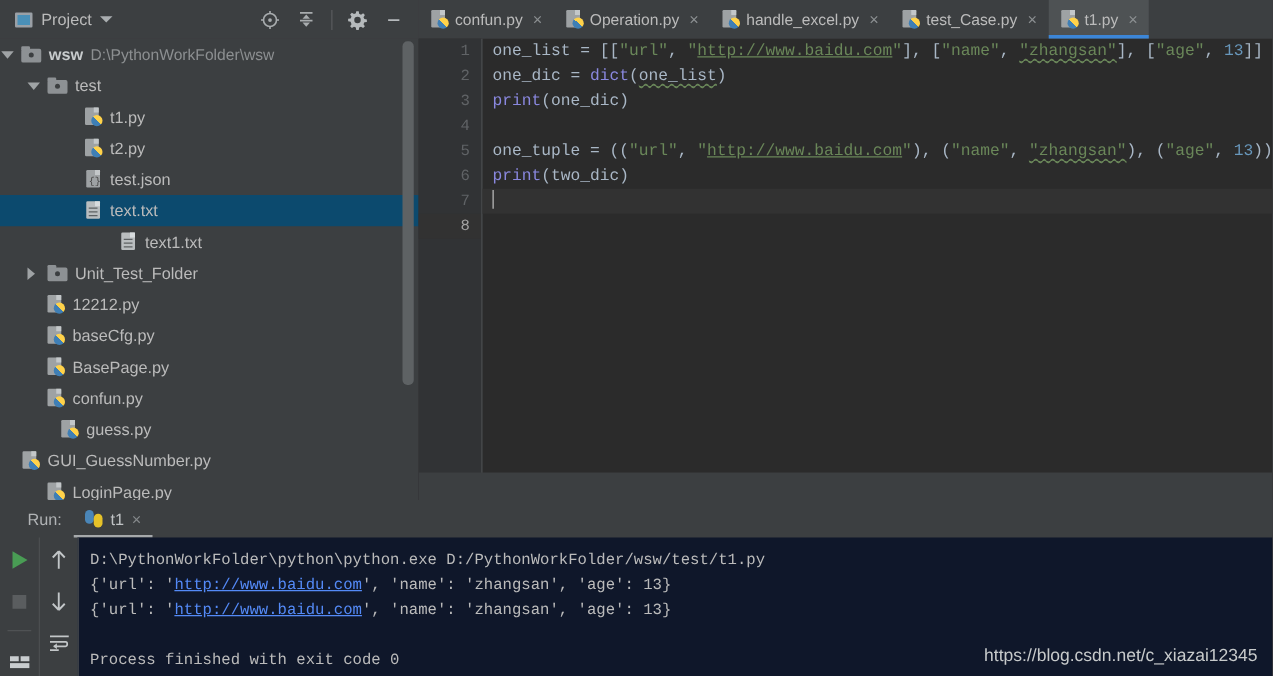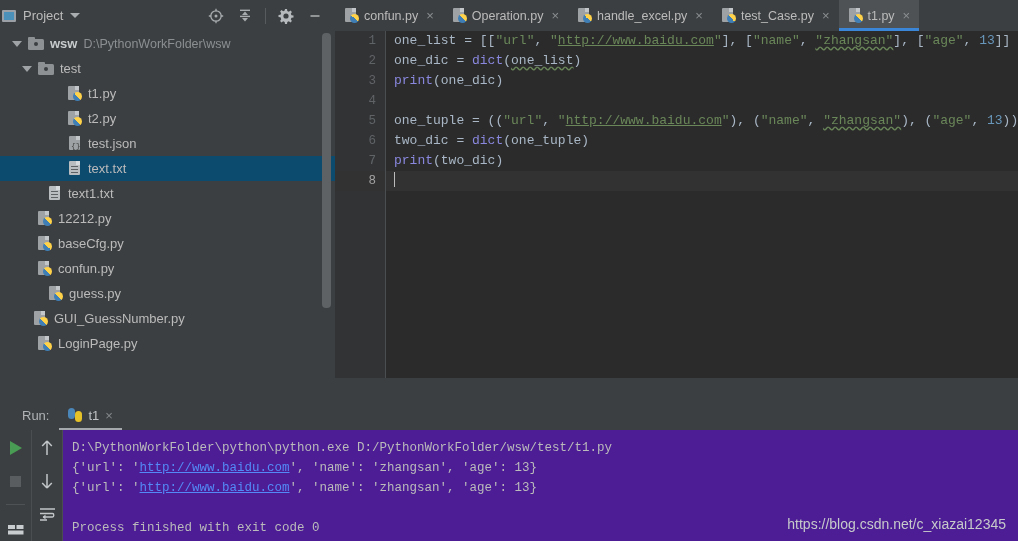--- a/index.html
+++ b/index.html
@@ -9,21 +9,21 @@
     font-family: "Liberation Sans", sans-serif;
     overflow: hidden;
   }
   #app { position: relative; width: 1018px; height: 541px; }
 
   
   .toolbar {
     position: absolute; left: 0; top: 0; width: 335px; height: 31px;
     background: #3c3f41; display: flex; align-items: center;
   }
-  .tb-proj { display: flex; align-items: center; gap: 7px; padding-left: 2px; text-align: center; }
+  .tb-proj { display: flex; align-items: center; gap: 7px; padding-left: 12px; text-align: center; }
   .proj-icon {
     width: 14px; height: 12px; border: 2px solid #9aa0a6; border-radius: 1px;
     background: #4a90b8; display: block;
   }
   .tb-label { color: #bbbbbb; font-size: 13px; }
   .caret-down {
     width: 0; height: 0; border-left: 5px solid transparent;
     border-right: 5px solid transparent; border-top: 5px solid #aaaeb0;
   }
   .tb-icons { margin-left: auto; display: flex; align-items: center; gap: 3px; padding-right: 7px; }
@@ -206,21 +206,21 @@
   .icon-btn { width: 20px; height: 20px; display: flex; align-items: center; justify-content: center; cursor: pointer; }
   .play-tri {
     width: 0; height: 0; border-top: 7px solid transparent;
     border-bottom: 7px solid transparent; border-left: 12px solid #499c54;
   }
   .stop-sq { width: 11px; height: 11px; background: #5a5d5f; }
   .sep-line { width: 19px; height: 1px; background: #4f5254; }
 
   .console {
     position: absolute; left: 62px; top: 30px; right: 0; bottom: 0;
-    background: #4c1d95; padding: 8px 0 0 9px; border-left: 1px solid #4b4e50;
+    background: #0f172a; padding: 8px 0 0 9px; border-left: 1px solid #4b4e50;
   }
   .out {
     font-family: "Liberation Mono", monospace; font-size: 12.5px;
     color: #bbbbbb; line-height: 20px; white-space: pre;
   }
   .link { color: #548af7; text-decoration: underline; cursor: pointer; }
   .watermark {
     position: absolute; right: 12px; bottom: 9px;
     color: #c7cacb; font-size: 14px; font-family: Liberation Sans, sans-serif;
   }
@@ -311,21 +311,21 @@
           <span class="fold"></span>
           <span class="pyb"></span>
         </span>
       <span>t1.py</span>
       <span class="tab-close">×</span>
     </div>
   </div>
 
   <div class="tree">
 
-    <div class="row" style="padding-left:12px">
+    <div class="row" style="padding-left:1px">
       <span class="arrow-d"></span>
       <span class="foldericon">
           <span class="body"></span>
           <span class="tabtop"></span>
           <span class="dot"></span>
         </span>
       <span class="rootname">wsw</span>
       <span class="rootpath">D:\PythonWorkFolder\wsw</span>
     </div>
 
@@ -374,32 +374,41 @@
       <span class="txticon">
         <span class="sheet"></span>
           <span class="fold"></span>
         <span class="l" style="top:5px"></span>
           <span class="l" style="top:8px"></span>
           <span class="l" style="top:11px"></span>
       </span>
       <span>text.txt</span>
     </div>
 
-    <div class="row" style="padding-left:32px">
+    <div class="row" style="padding-left:80px">
       <span class="arrow-sp"></span>
       <span class="txticon">
         <span class="sheet"></span>
           <span class="fold"></span>
         <span class="l" style="top:5px"></span>
           <span class="l" style="top:8px"></span>
           <span class="l" style="top:11px"></span>
       </span>
       <span>text1.txt</span>
     </div>
 
+    <div class="row" style="padding-left:22px">
+      <span class="arrow-r"></span>
+      <span class="foldericon">
+          <span class="body"></span>
+          <span class="tabtop"></span>
+          <span class="dot"></span>
+        </span>
+      <span>Unit_Test_Folder</span>
+    </div>
 
     <div class="row" style="padding-left:38px">
       <span class="pyicon">
           <span class="sheet"></span>
           <span class="fold"></span>
           <span class="pyb"></span>
         </span>
       <span>12212.py</span>
     </div>
     <div class="row" style="padding-left:38px">
@@ -409,31 +418,39 @@
           <span class="pyb"></span>
         </span>
       <span>baseCfg.py</span>
     </div>
     <div class="row" style="padding-left:38px">
       <span class="pyicon">
           <span class="sheet"></span>
           <span class="fold"></span>
           <span class="pyb"></span>
         </span>
+      <span>BasePage.py</span>
+    </div>
+    <div class="row" style="padding-left:38px">
+      <span class="pyicon">
+          <span class="sheet"></span>
+          <span class="fold"></span>
+          <span class="pyb"></span>
+        </span>
       <span>confun.py</span>
     </div>
     <div class="row" style="padding-left:49px">
       <span class="pyicon">
           <span class="sheet"></span>
           <span class="fold"></span>
           <span class="pyb"></span>
         </span>
       <span>guess.py</span>
     </div>
-    <div class="row" style="padding-left:34px">
+    <div class="row" style="padding-left:18px">
       <span class="pyicon">
           <span class="sheet"></span>
           <span class="fold"></span>
           <span class="pyb"></span>
         </span>
       <span>GUI_GuessNumber.py</span>
     </div>
     <div class="row" style="padding-left:38px">
       <span class="pyicon">
           <span class="sheet"></span>
@@ -457,21 +474,20 @@
       <div class="gutter-line">7</div>
       <div class="gutter-line cur">8</div>
     </div>
 
     <div class="code-area">
       <div class="cline"><span>one_list = [[</span><span class="str">"url"</span><span>, </span><span class="str">"</span><span class="url">http://www.baidu.com</span><span class="str">"</span><span>], [</span><span class="str">"name"</span><span>, </span><span class="str err">"zhangsan"</span><span>], [</span><span class="str">"age"</span><span>, </span><span class="num">13</span><span>]]</span></div>
       <div class="cline"><span>one_dic = </span><span class="kw">dict</span><span>(</span><span class="err">one_list</span><span>)</span></div>
       <div class="cline"><span class="kw">print</span><span>(one_dic)</span></div>
       <div class="cline"> </div>
       <div class="cline"><span>one_tuple = ((</span><span class="str">"url"</span><span>, </span><span class="str">"</span><span class="url">http://www.baidu.com</span><span class="str">"</span><span>), (</span><span class="str">"name"</span><span>, </span><span class="str err">"zhangsan"</span><span>), (</span><span class="str">"age"</span><span>, </span><span class="num">13</span><span>))</span></div>
-      <div class="cline"><span>two_dic = </span><span class="kw">dict</span><span>(one_tuple)</span></div>
       <div class="cline"><span class="kw">print</span><span>(two_dic)</span></div>
       <div class="cline cur"><span class="caret"></span></div>
     </div>
     <div class="ed-bottom"></div>
   </div>
 
   <div class="runpanel">
     <div class="run-head">
       <span class="run-label">Run:</span>
       <div class="run-tab">

